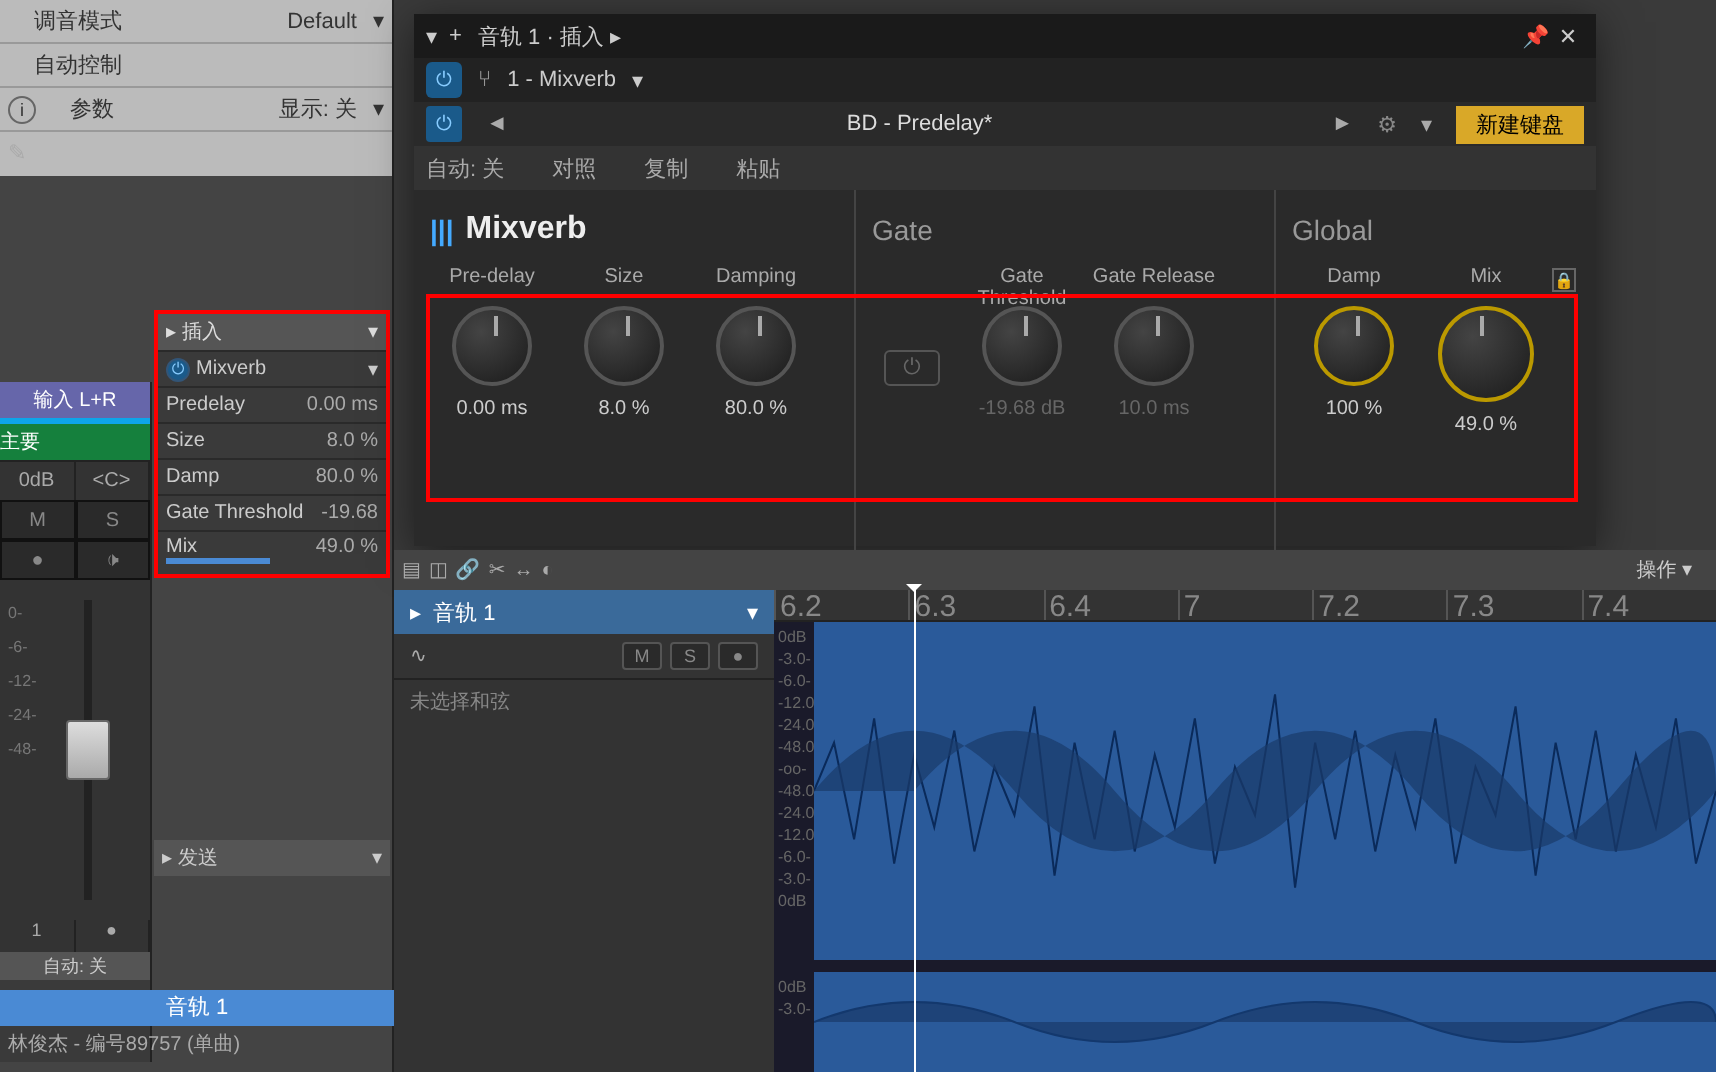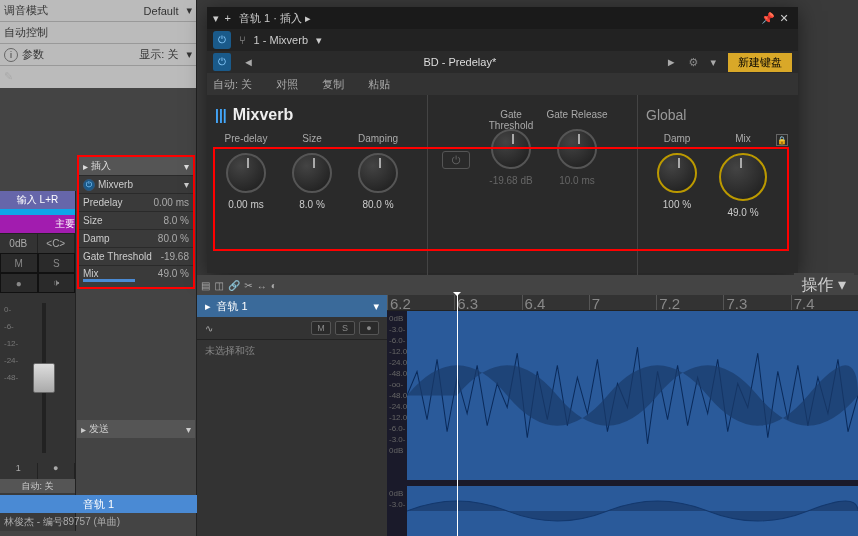--- a/index.html
+++ b/index.html
@@ -1,29 +1,29 @@
 <!DOCTYPE html>
 <html><head>
 <meta charset="utf-8">
 <style>
 * { box-sizing: border-box; margin: 0; padding: 0; font-family: Arial, sans-serif; }
 body { background: #3a3a3a; width: 858px; height: 536px; overflow: hidden; position: relative; color: #aaa; font-size: 11px; }
 
 
 .left-panel { position: absolute; left: 0; top: 0; width: 197px; height: 536px; background: #444; border-right: 1px solid #222; }
 .left-row { display: flex; align-items: center; height: 22px; padding: 0 4px; background: #bbb; border-bottom: 1px solid #999; color: #333; }
-.left-row .label { flex: 1; }
+.left-row .label { flex: 1; margin-left: 13px; }
 .left-row .val { }
 .param-icon { width: 14px; height: 14px; border: 1px solid #666; border-radius: 50%; margin-right: 4px; display: flex; align-items: center; justify-content: center; font-size: 9px; }
 .edit-icon { padding: 4px; background: #bbb; height: 22px; }
 
 
 .mixer { position: absolute; left: 0; top: 155px; width: 76px; height: 340px; background: #3a3a3a; border-right: 1px solid #222; margin-top: 36px; }
 .mixer-header { background: #66a; color: #fff; text-align: center; font-size: 10px; padding: 2px 0; }
-.mixer-header2 { background: #a21caf; color: #fff; text-align: right; font-size: 10px; padding: 2px 0; border-top: 6px solid #0ea5e9; }
+.mixer-header2 { background: #15803d; color: #fff; text-align: left; font-size: 10px; padding: 2px 0; border-top: 3px solid #0ea5e9; }
 .io-row { display: flex; height: 20px; border-top: 1px solid #222; }
 .io-cell { flex: 1; background: #333; border-right: 1px solid #222; display: flex; align-items: center; justify-content: center; font-size: 10px; color: #aaa; }
 .ms-row { display: flex; height: 20px; }
 .ms-cell { flex: 1; background: #2a2a2a; border: 1px solid #111; display: flex; align-items: center; justify-content: center; font-size: 10px; color: #888; }
 .fader-area { position: relative; height: 170px; background: #333; padding-top: 8px; }
 .fader-scale { position: absolute; left: 4px; top: 8px; font-size: 8px; color: #777; line-height: 17px; }
 .fader-track { position: absolute; left: 42px; top: 10px; width: 4px; height: 150px; background: #222; }
 .fader-head { position: absolute; left: 33px; top: 70px; width: 22px; height: 30px; background: linear-gradient(#ddd,#aaa); border: 1px solid #666; border-radius: 2px; }
 .mixer-bottom { display: flex; height: 16px; font-size: 9px; }
 .mixer-bottom div { flex: 1; text-align: center; background: #333; border-right: 1px solid #222; color: #aaa; }
@@ -88,21 +88,21 @@
 .ruler { position: absolute; left: 190px; top: 20px; right: 0; height: 16px; background: #333; display: flex; font-size: 15px; color: #888; border-bottom: 1px solid #222; }
 .ruler div { flex: 1; border-left: 1px solid #555; padding-left: 2px; }
 .wave-area { position: absolute; left: 190px; top: 36px; right: 0; bottom: 0; background: #1a1a2a; }
 .db-scale { position: absolute; left: 2px; top: 2px; font-size: 8px; color: #666; line-height: 11px; }
 .wave-clip { position: absolute; left: 20px; top: 0; right: 0; bottom: 56px; background: #2a5a9a; overflow: hidden; }
 .wave-svg { width: 100%; height: 100%; }
 .wave-clip2 { position: absolute; left: 20px; bottom: 0; right: 0; height: 50px; background: #2a5a9a; overflow: hidden; }
 .playhead { position: absolute; left: 260px; top: 20px; width: 1px; bottom: 0; background: #fff; }
 .playhead::before { content: ''; position: absolute; top: -3px; left: -4px; border: 4px solid transparent; border-top-color: #fff; }
 
-.ops-btn { background: #444; padding: 2px 8px; font-size: 16px; color: #ccc; }
+.ops-btn { background: #444; padding: 2px 8px; font-size: 10px; color: #ccc; }
 </style>
 </head>
 <body>
 
 <div class="left-panel">
   <div class="left-row">
     <span class="label">调音模式</span>
     <span class="val">Default</span>
     <span style="margin-left:8px">▾</span>
   </div>
@@ -247,20 +247,21 @@
           <div class="knob-val">8.0 %</div>
         </div>
         <div class="knob-col">
           <div class="knob-label">Damping</div>
           <div class="knob"></div>
           <div class="knob-val">80.0 %</div>
         </div>
       </div>
     </div>
     <div class="section" style="width:210px">
+      <div class="sec-title">Gate</div>
       <div class="knobs-row">
         <div class="knob-col" style="width:40px">
           <div class="knob-label"></div>
           <div class="gate-power">⏻</div>
         </div>
         <div class="knob-col">
           <div class="knob-label" style="text-align:center">Gate Threshold</div>
           <div class="knob"></div>
           <div class="knob-val" style="color:#666">-19.68 dB</div>
         </div>

